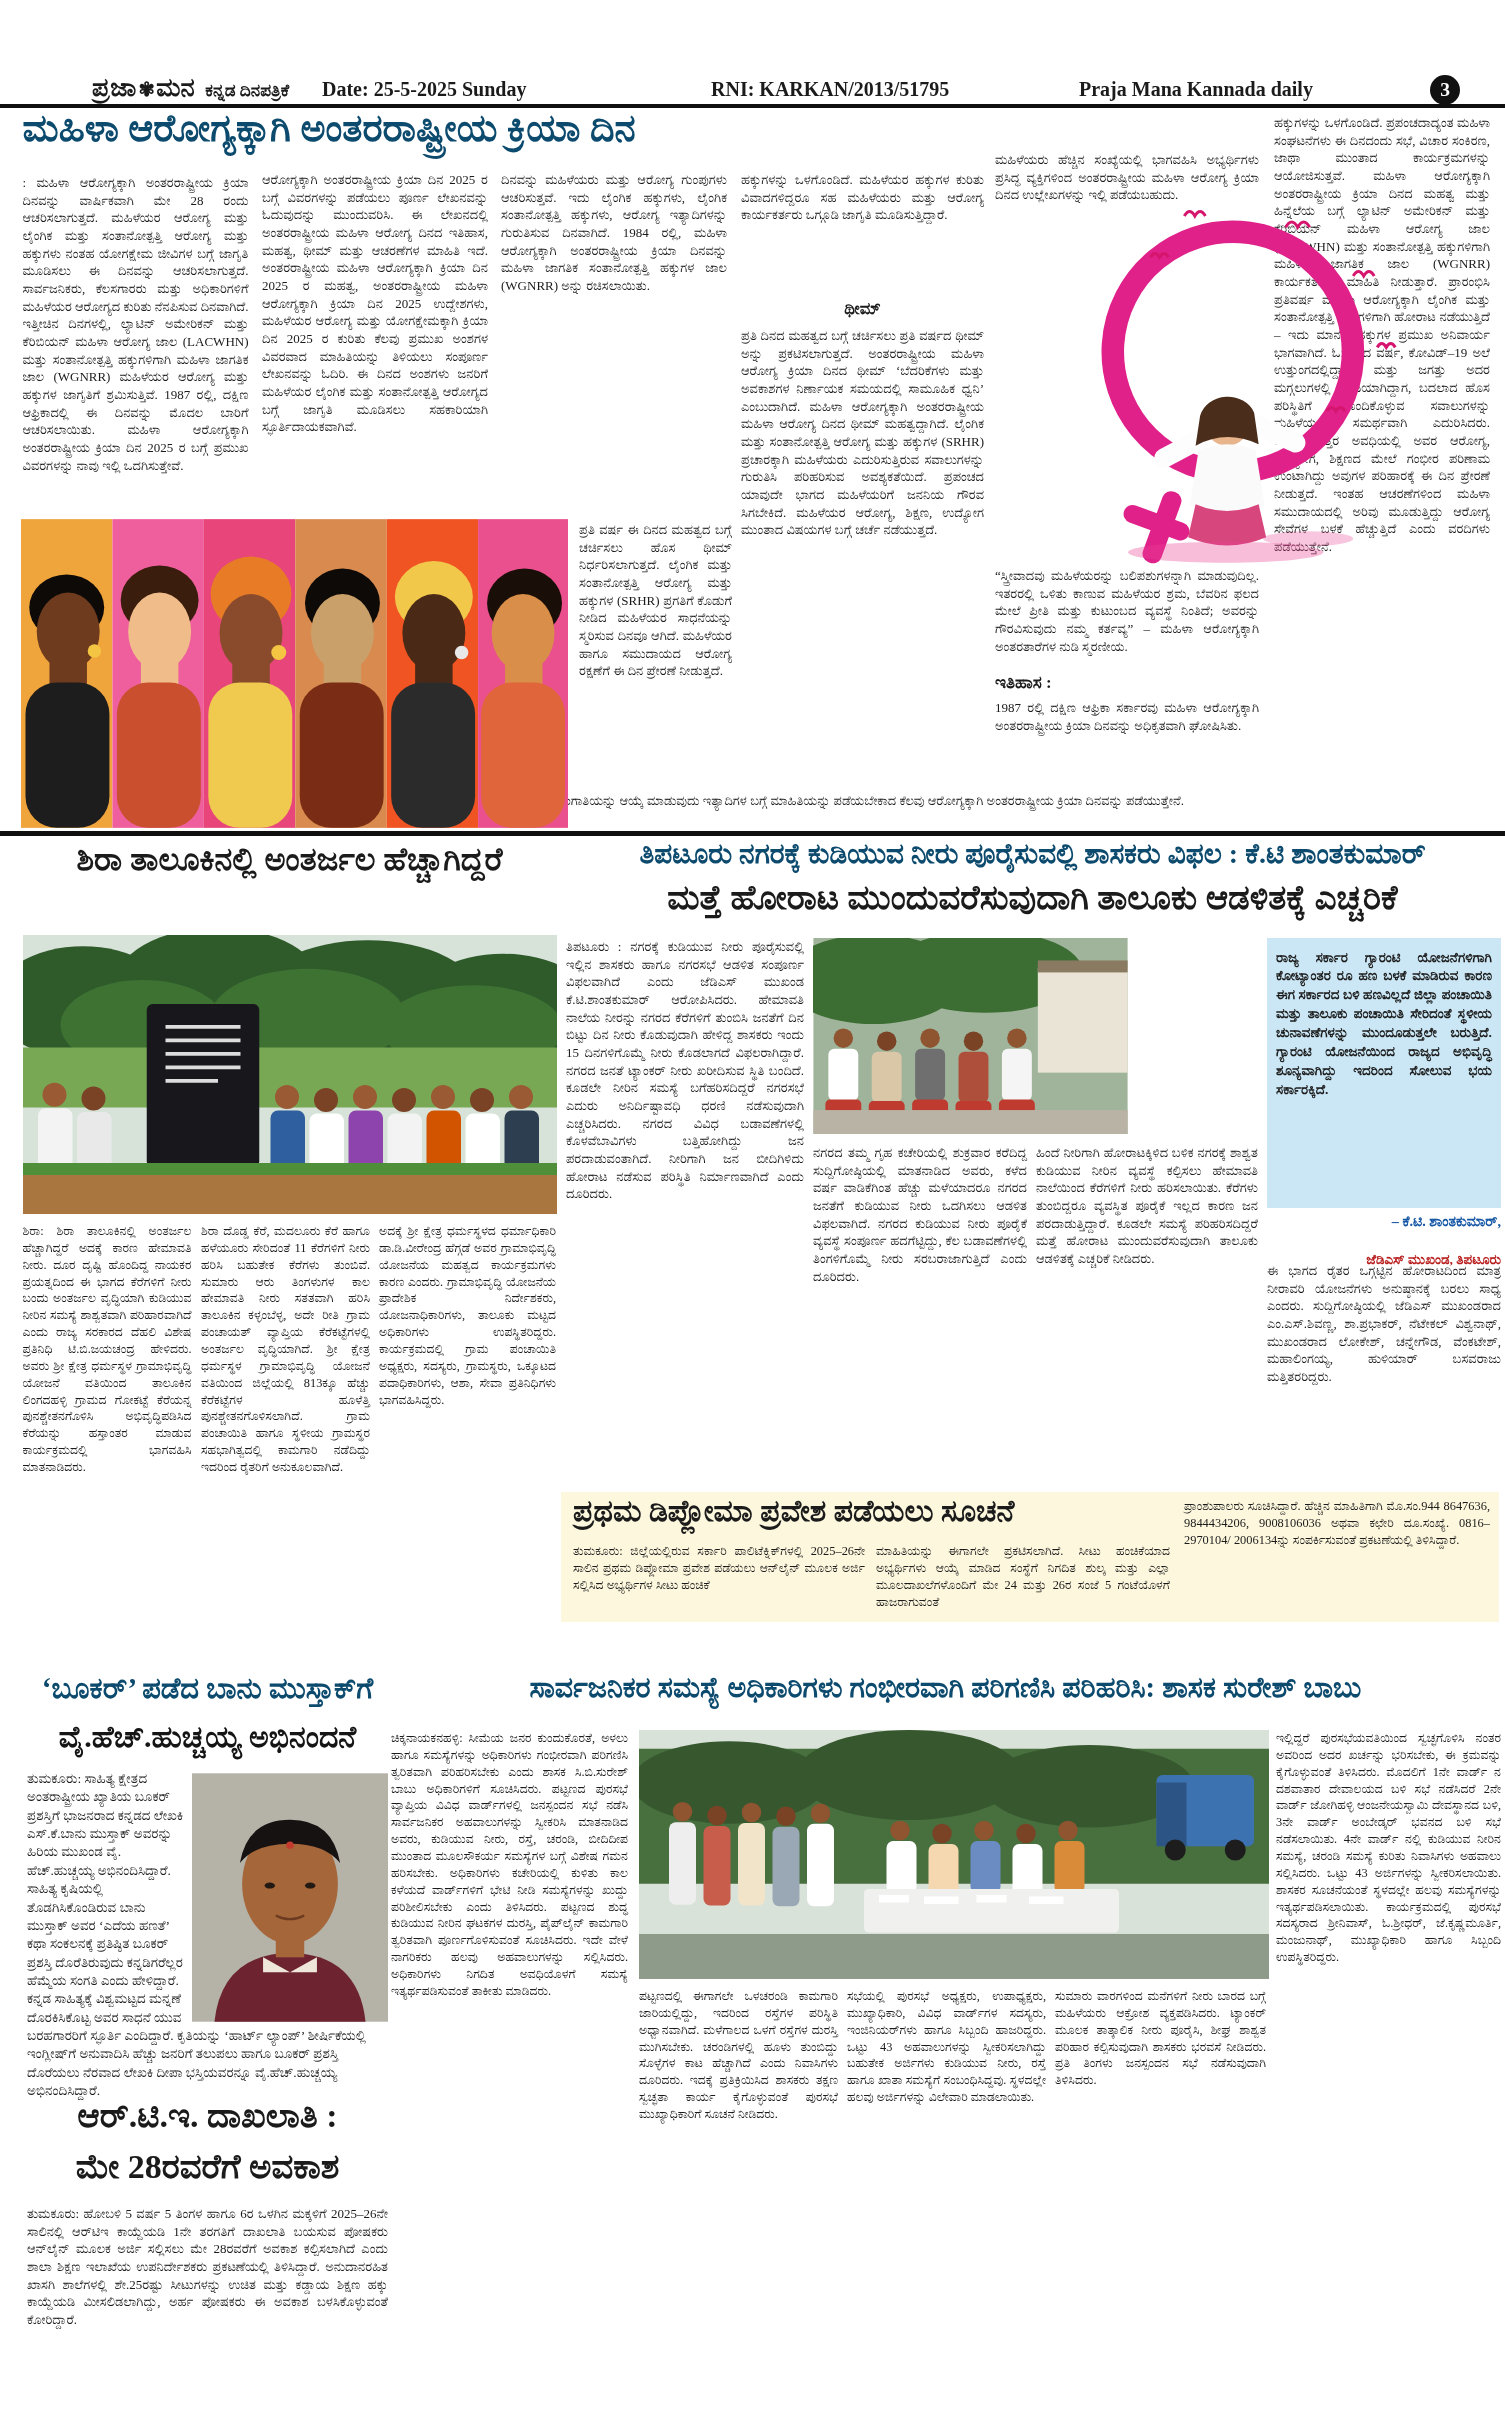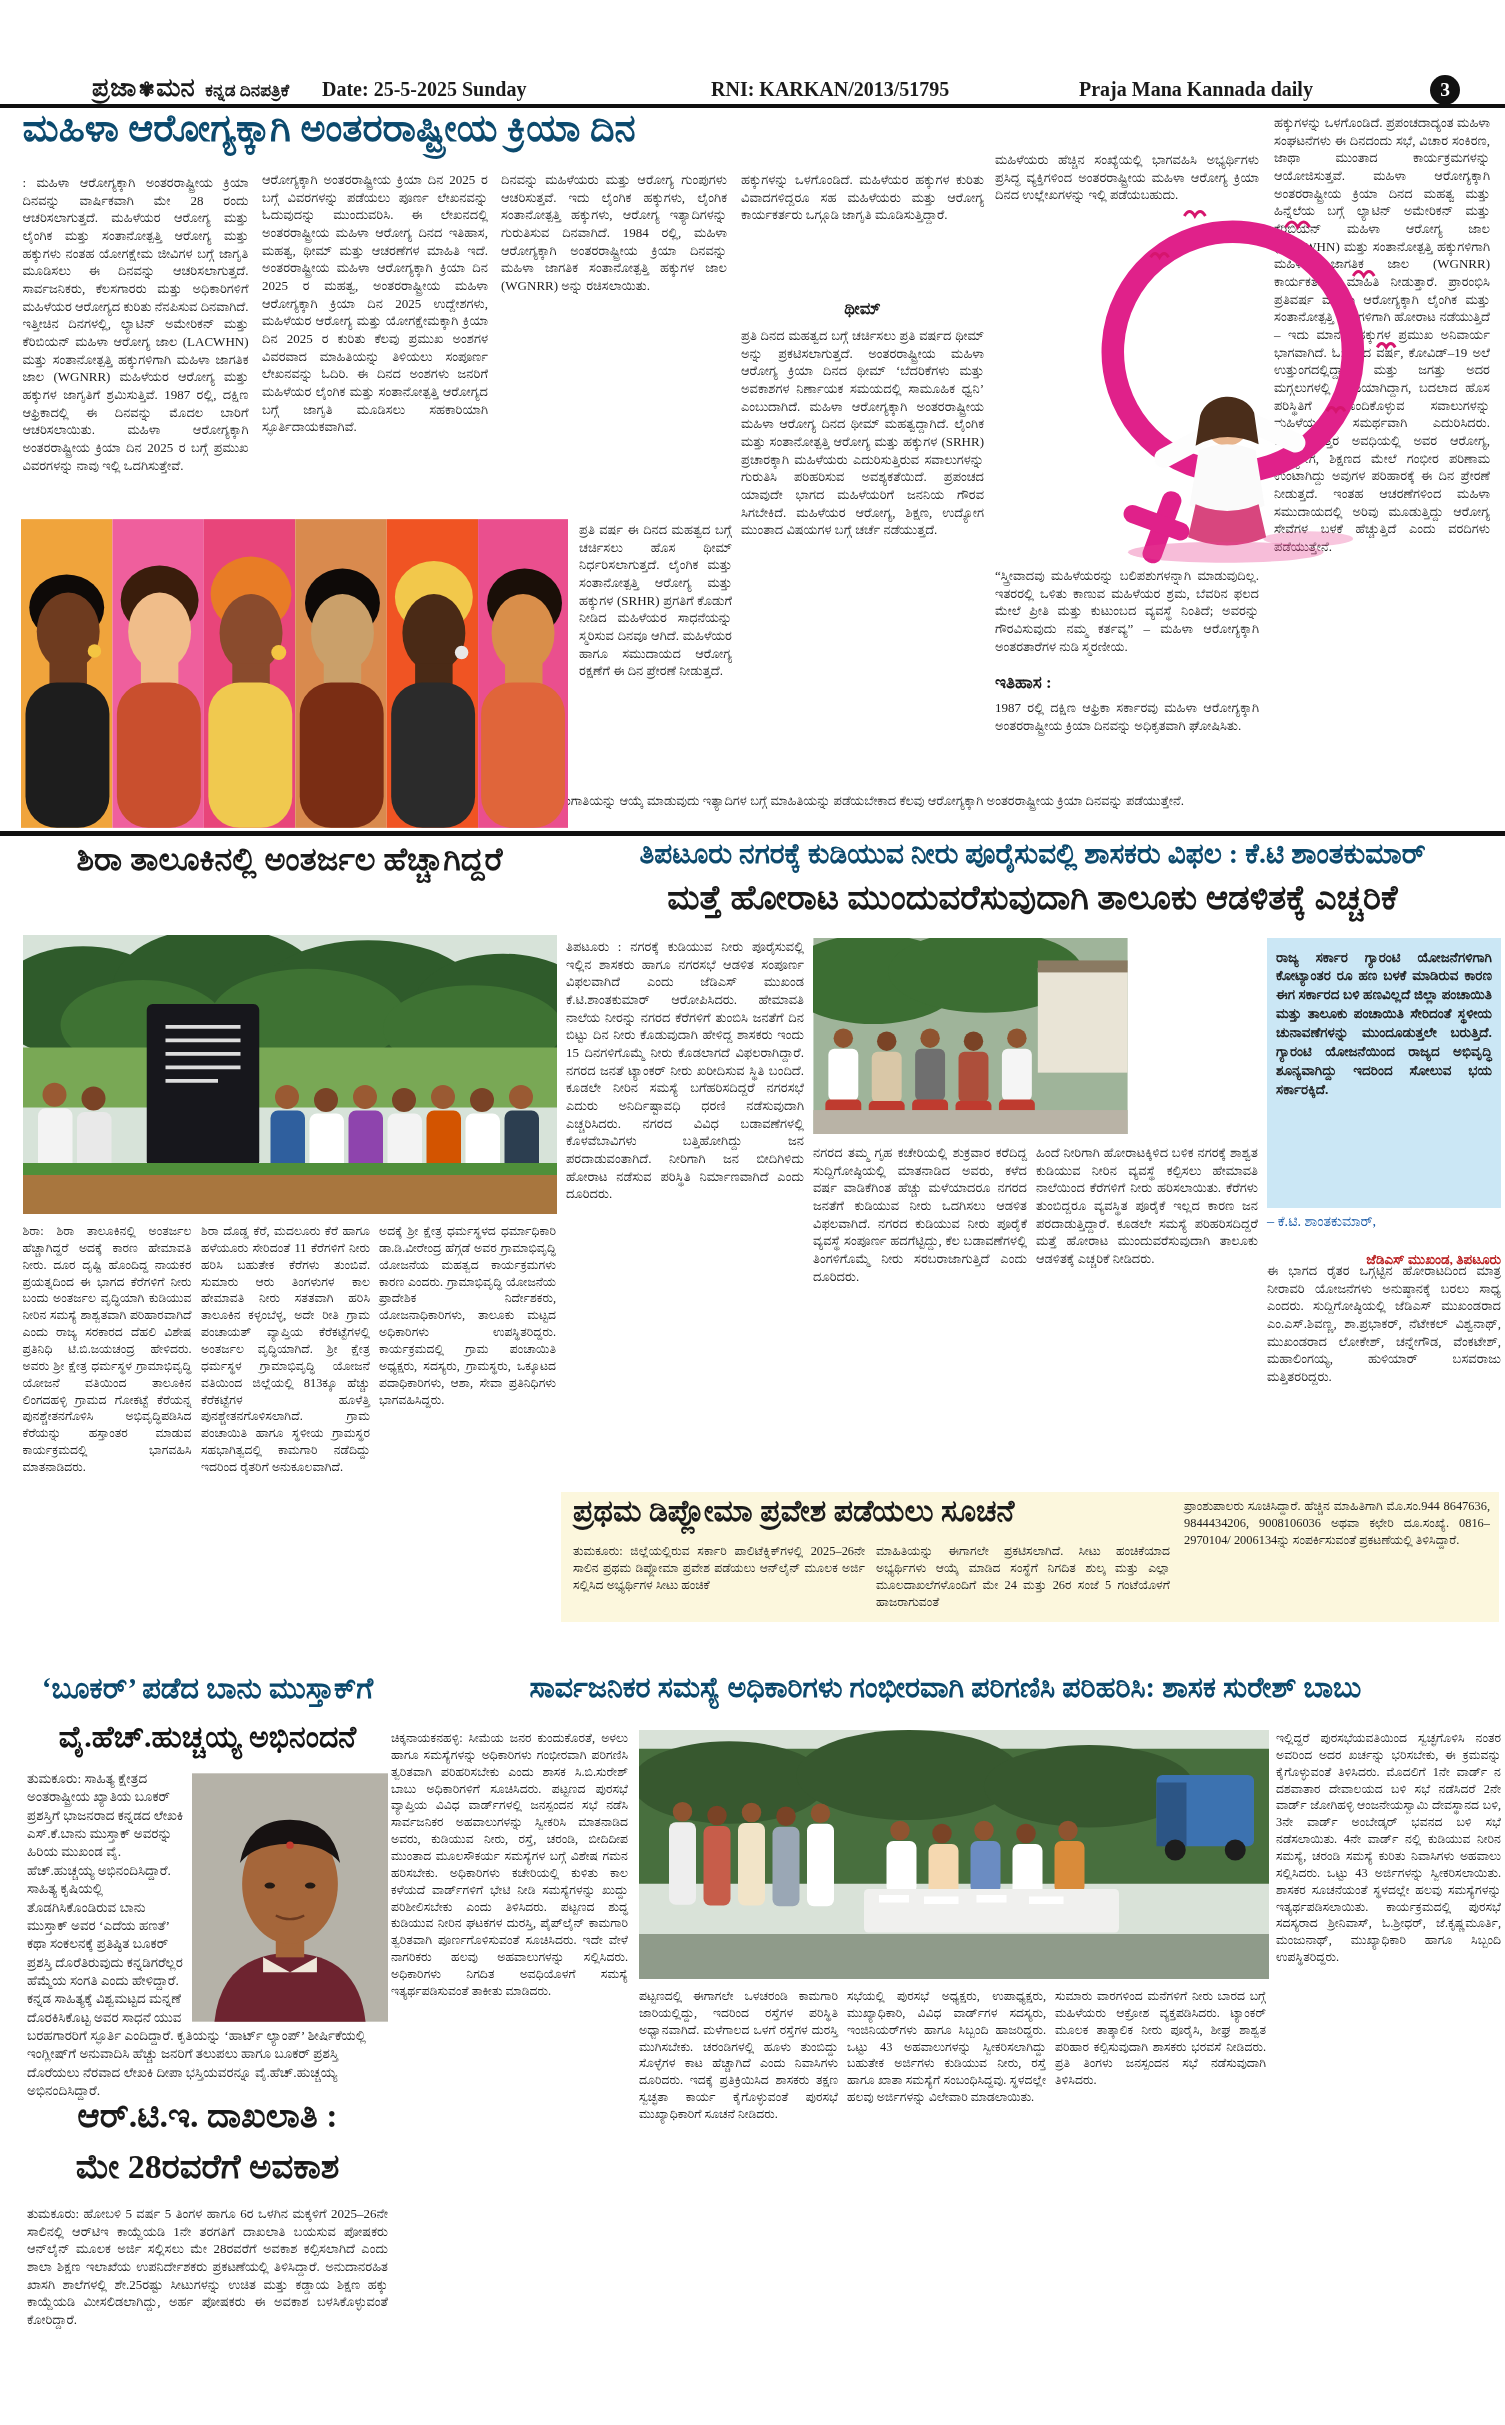--- a/index.html
+++ b/index.html
@@ -49,21 +49,21 @@
   #sh-c3{left:379px;top:1223px;width:177px;height:379px;}
   
   #tp-head{left:566px;top:838px;width:933px;font-size:28px;font-weight:bold;text-align:center;}
   #tp-sub{left:566px;top:879px;width:933px;font-size:34px;font-weight:bold;text-align:center;}
   #tp-c1{left:566px;top:938px;width:238px;height:547px;}
   #tp-photo{left:813px;top:938px;width:315px;height:196px;}
   #tp-c2{left:813px;top:1144px;width:214px;height:343px;}
   #tp-c3{left:1036px;top:1144px;width:222px;height:343px;}
   #tp-quote{left:1267px;top:938px;width:234px;height:270px;background:#cbe7f5;box-sizing:border-box;
             padding:10.5px 9px;font-size:13.5px;line-height:1.4;text-align:justify;font-weight:bold;}
-  #tp-attr1{left:1267px;top:1213px;width:234px;font-size:14.2px;font-weight:normal;color:#1557a5;text-align:left;}
+  #tp-attr1{left:1267px;top:1213px;width:234px;font-size:14.2px;font-weight:bold;color:#1557a5;text-align:right;}
   #tp-attr2{left:1267px;top:1252px;width:234px;font-size:13.5px;font-weight:bold;color:#b91c1c;text-align:right;}
   #tp-c4{left:1267px;top:1262px;width:234px;height:225px;}
   
   #notice{left:561px;top:1492px;width:938px;height:130px;background:#fcf7dd;}
   #nt-head{left:573px;top:1496px;width:609px;font-size:30px;font-weight:bold;line-height:1.0;}
   #nt-c1{left:573px;top:1543px;width:292px;height:75px;}
   #nt-c2{left:876px;top:1543px;width:294px;height:75px;}
   #nt-c3{left:1184px;top:1498px;width:306px;height:120px;}
   
   #bk-h1{left:27px;top:1672px;width:361px;font-size:29px;font-weight:bold;text-align:center;}

